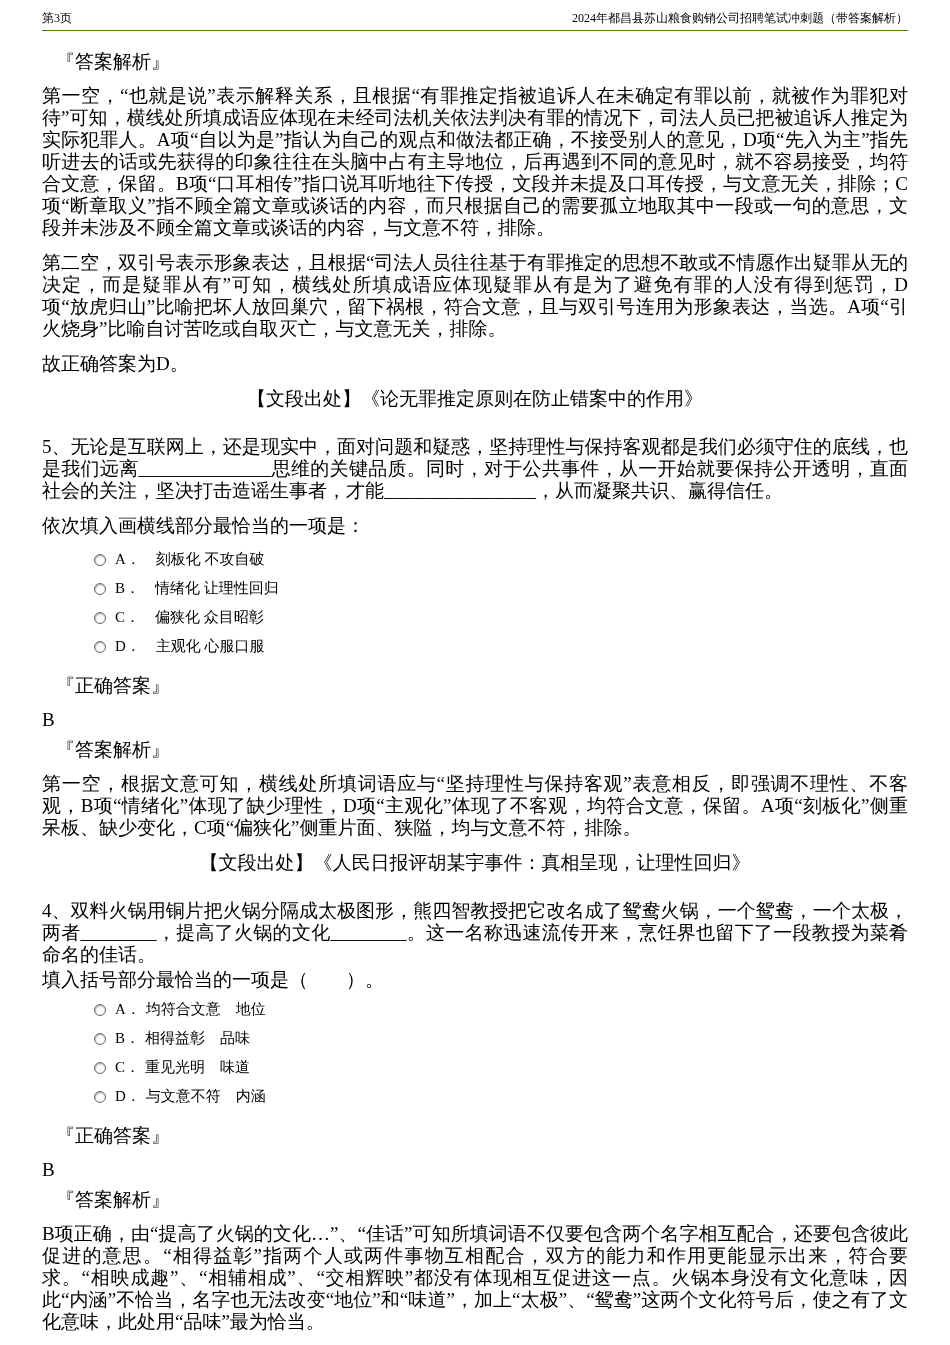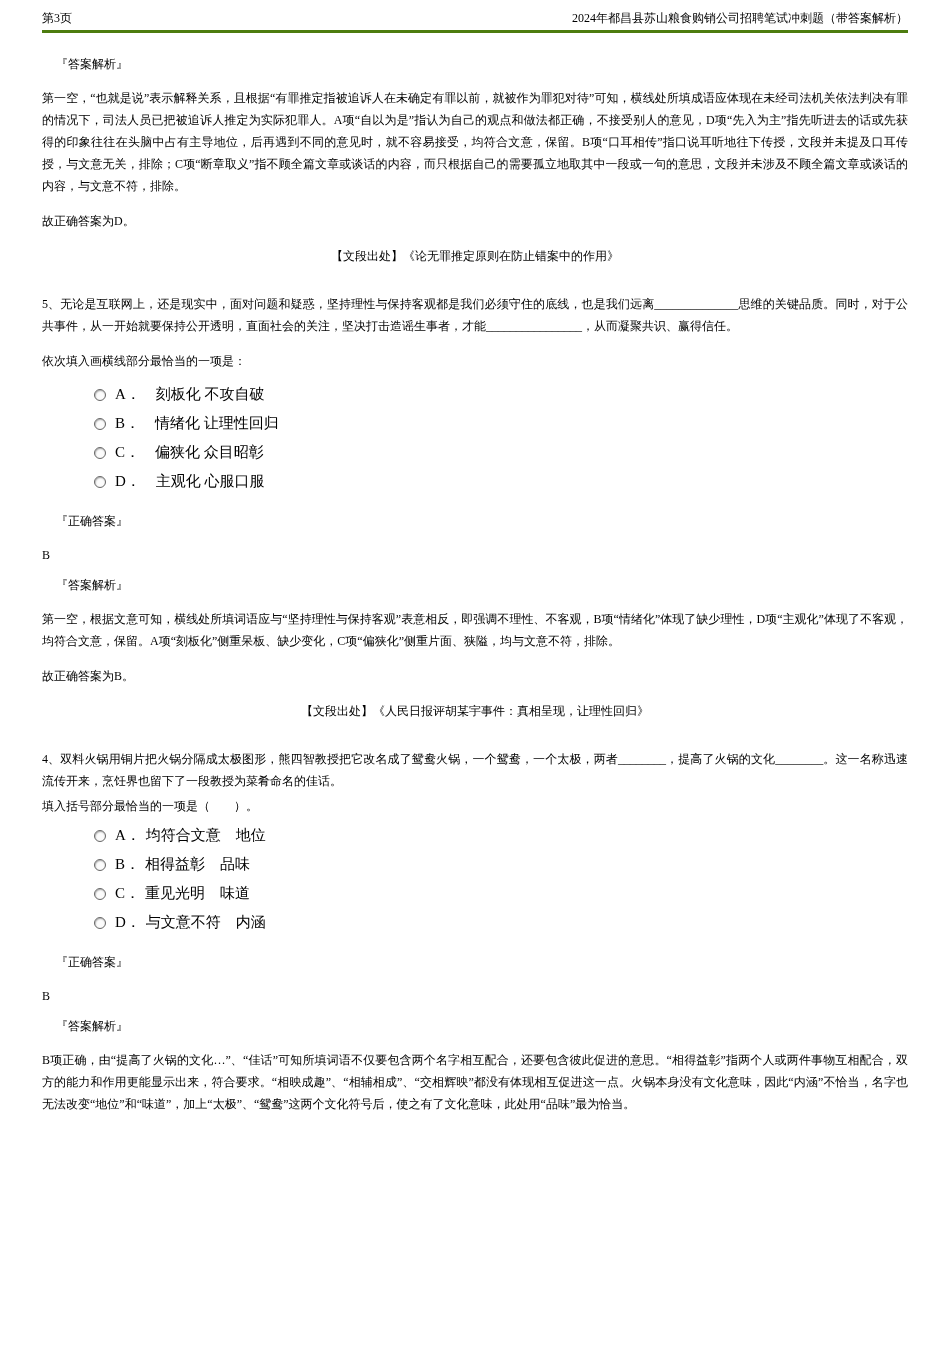--- a/index.html
+++ b/index.html
@@ -5,26 +5,26 @@
   html,body{margin:0;padding:0;}
   body{background:#ffffff;}
   .page{
     width:950px;min-height:1345px;background:#fff;
     display:flex;flex-direction:column;box-sizing:border-box;
     font-family:"Liberation Serif","DejaVu Serif",serif;color:#000;
   }
   
   .hdr{
     display:flex;justify-content:space-between;align-items:flex-end;
-    margin:10px 42px 0;padding-bottom:4px;border-bottom:3px solid #4d7c0f;
+    margin:10px 42px 0;padding-bottom:4px;border-bottom:1px solid #4d7c0f;
     font-size:12px;line-height:16px;
   }
   
   main{flex:1;padding:16px 42px 0;}
-  .blk{font-size:12px;line-height:22px;}
+  .blk{font-size:19px;line-height:22px;}
   .para,.question{text-align:justify;margin-bottom:13px;}
   .label{margin:4px 0 12px 14px;}
   .plain{margin-bottom:13px;}
   .source{margin-bottom:26px;text-align:center;}
   .prompt{margin-bottom:12px;}
   .tight{margin-bottom:3px;}
   .answer{margin:0 0 8px 0;}
   .options{margin:4px 0 18px 52px;}
   .option-row{display:flex;align-items:center;margin:8px 0;font-size:15px;line-height:21px;cursor:default;}
   .radio{
@@ -42,20 +42,21 @@
 
   <header class="hdr">
     <span>第3页</span>
     <span>2024年都昌县苏山粮食购销公司招聘笔试冲刺题（带答案解析）</span>
   </header>
 
   <main>
     <div>
         <div class="blk label">『答案解析』</div>
         <div class="blk para">第一空，“也就是说”表示解释关系，且根据“有罪推定指被追诉人在未确定有罪以前，就被作为罪犯对待”可知，横线处所填成语应体现在未经司法机关依法判决有罪的情况下，司法人员已把被追诉人推定为实际犯罪人。A项“自以为是”指认为自己的观点和做法都正确，不接受别人的意见，D项“先入为主”指先听进去的话或先获得的印象往往在头脑中占有主导地位，后再遇到不同的意见时，就不容易接受，均符合文意，保留。B项“口耳相传”指口说耳听地往下传授，文段并未提及口耳传授，与文意无关，排除；C项“断章取义”指不顾全篇文章或谈话的内容，而只根据自己的需要孤立地取其中一段或一句的意思，文段并未涉及不顾全篇文章或谈话的内容，与文意不符，排除。</div>
+        <div class="blk para">第二空，双引号表示形象表达，且根据“司法人员往往基于有罪推定的思想不敢或不情愿作出疑罪从无的决定，而是疑罪从有”可知，横线处所填成语应体现疑罪从有是为了避免有罪的人没有得到惩罚，D项“放虎归山”比喻把坏人放回巢穴，留下祸根，符合文意，且与双引号连用为形象表达，当选。A项“引火烧身”比喻自讨苦吃或自取灭亡，与文意无关，排除。</div>
         <div class="blk plain">故正确答案为D。</div>
         <div class="blk source">【文段出处】《论无罪推定原则在防止错案中的作用》</div>
         <div class="blk question">5、无论是互联网上，还是现实中，面对问题和疑惑，坚持理性与保持客观都是我们必须守住的底线，也是我们远离______________思维的关键品质。同时，对于公共事件，从一开始就要保持公开透明，直面社会的关注，坚决打击造谣生事者，才能________________，从而凝聚共识、赢得信任。</div>
         <div class="blk prompt">依次填入画横线部分最恰当的一项是：</div>
         <div class="options wide">
           <div class="option-row">
             <span class="radio"></span>
             <span class="opt-letter">A．</span>
             <span class="opt-text">刻板化 不攻自破</span>
           </div>
@@ -72,21 +73,20 @@
           <div class="option-row">
             <span class="radio"></span>
             <span class="opt-letter">D．</span>
             <span class="opt-text">主观化 心服口服</span>
           </div>
         </div>
         <div class="blk label">『正确答案』</div>
         <div class="blk answer">B</div>
         <div class="blk label">『答案解析』</div>
         <div class="blk para">第一空，根据文意可知，横线处所填词语应与“坚持理性与保持客观”表意相反，即强调不理性、不客观，B项“情绪化”体现了缺少理性，D项“主观化”体现了不客观，均符合文意，保留。A项“刻板化”侧重呆板、缺少变化，C项“偏狭化”侧重片面、狭隘，均与文意不符，排除。</div>
-        <div class="blk plain">故正确答案为B。</div>
         <div class="blk source">【文段出处】《人民日报评胡某宇事件：真相呈现，让理性回归》</div>
         <div class="blk question tight">4、双料火锅用铜片把火锅分隔成太极图形，熊四智教授把它改名成了鸳鸯火锅，一个鸳鸯，一个太极，两者________，提高了火锅的文化________。这一名称迅速流传开来，烹饪界也留下了一段教授为菜肴命名的佳话。</div>
         <div class="blk prompt tight">填入括号部分最恰当的一项是（　　）。</div>
         <div class="options">
           <div class="option-row">
             <span class="radio"></span>
             <span class="opt-letter">A．</span>
             <span class="opt-text">均符合文意　地位</span>
           </div>
           <div class="option-row">

